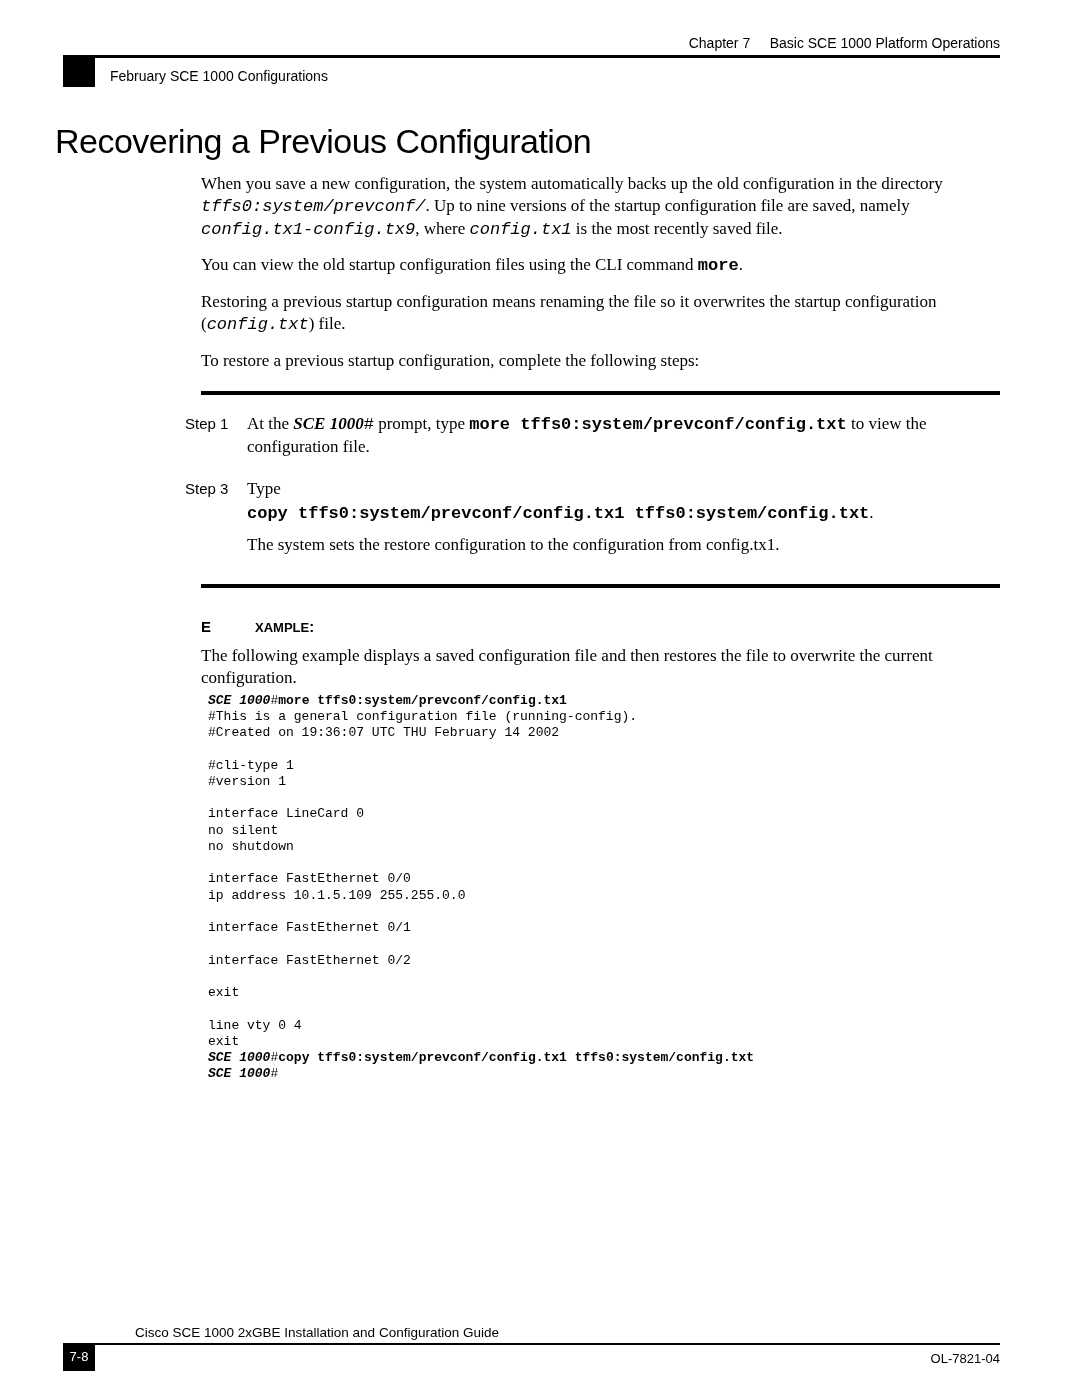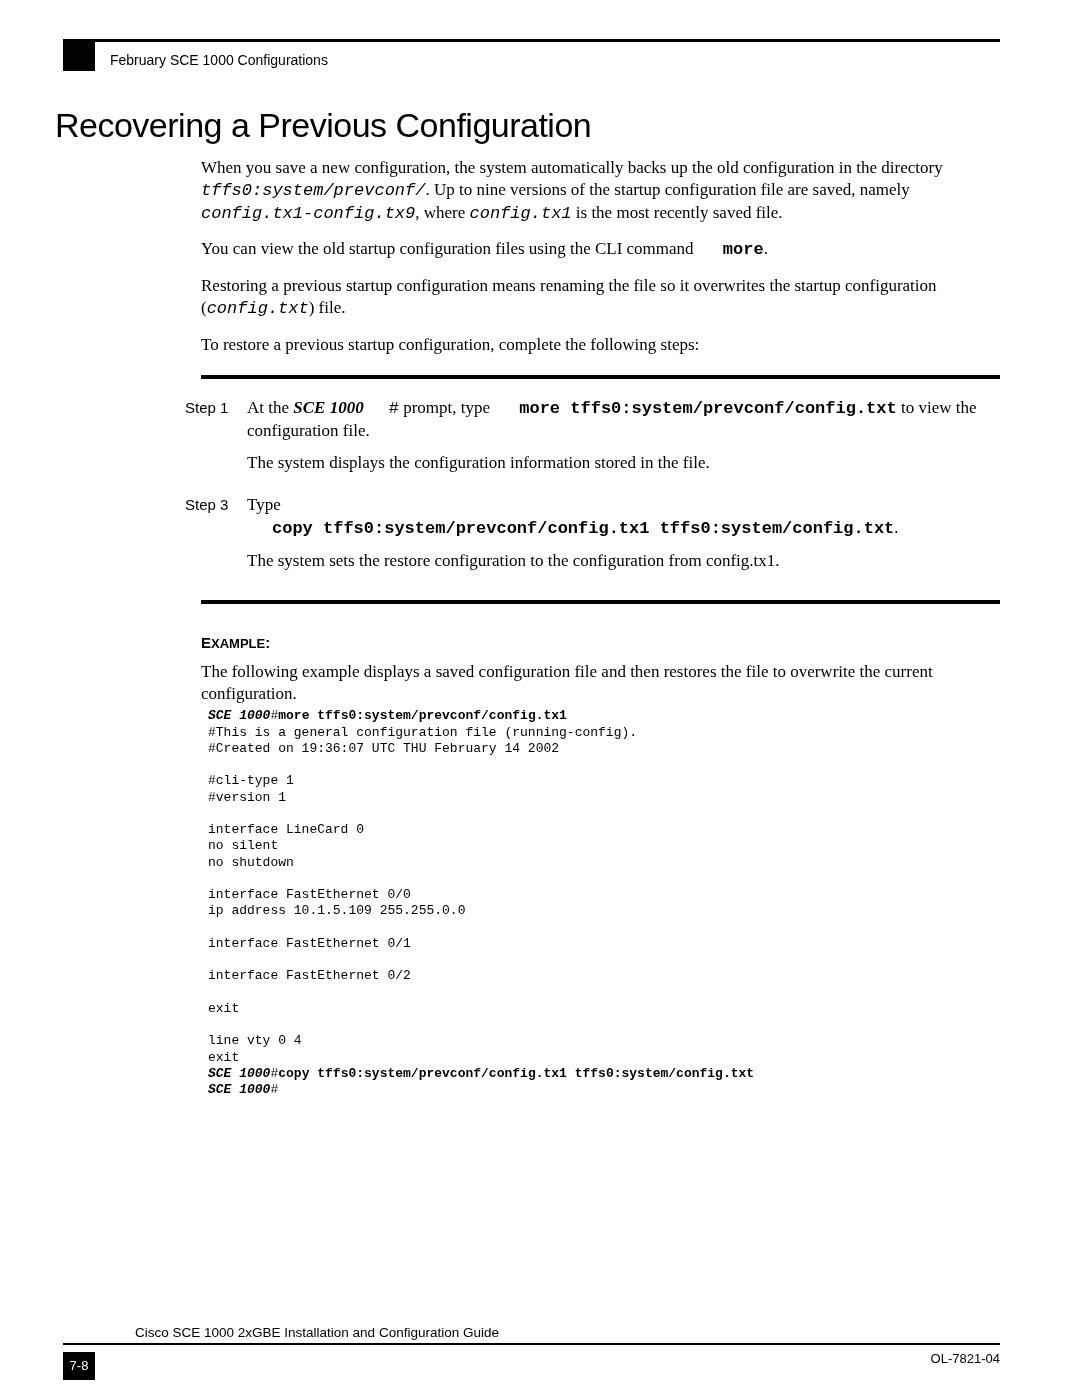--- a/index.html
+++ b/index.html
@@ -53,21 +53,20 @@
   .body-col {
     margin-left: 146px;
     font-size: 17px;
     line-height: 1.28;
   }
   .body-col p {
     margin: 0 0 14px 0;
   }
   .mono {
     font-family: "Courier New", Courier, monospace;
-    margin-left: 25px;
   }
   .mono-i {
     font-family: "Courier New", Courier, monospace;
     font-style: italic;
   }
   .bold { font-weight: bold; }
   .ital { font-style: italic; }
   .thick-rule {
     border-top: 4px solid #000;
     margin: 20px 0 18px 146px;
@@ -136,35 +135,37 @@
     width: 32px;
     height: 28px;
     background: #000;
     color: #fff;
     font-family: Arial, Helvetica, sans-serif;
     font-size: 13px;
     text-align: center;
     line-height: 28px;
     top: -2px;
     left: 0;
-    margin-top: 9px;
   }
   .footer-right {
     position: absolute;
     right: 0;
     top: 6px;
     font-family: Arial, Helvetica, sans-serif;
     font-size: 13px;
   }
 </style>
 </head>
 <body>
 
 <div class="page">
 
+  <div class="header-line">
+    <span>Chapter 7</span>&nbsp;&nbsp;&nbsp;&nbsp;&nbsp;<span>Basic SCE 1000 Platform Operations</span>
+  </div>
   <div class="header-rule">
     <div class="black-box"></div>
   </div>
   <div class="subhead">February SCE 1000 Configurations</div>
 
   <h1>Recovering a Previous Configuration</h1>
 
   <div class="body-col">
     <p>
       <span>When you save a new configuration, the system automatically backs up the old configuration in the directory </span><span class="mono-i">tffs0:system/prevconf/</span><span>. Up to nine versions of the startup configuration file are saved, namely </span><span class="mono-i">config.tx1-config.tx9</span><span>, where </span><span class="mono-i">config.tx1</span><span> is the most recently saved file.</span>
@@ -180,38 +181,37 @@
 
   <div class="thick-rule"></div>
 
   <div class="steps">
     <div class="step">
       <div class="step-label">Step 1</div>
       <div class="step-body">
         <p>
           <span>At the </span><span class="bold ital">SCE 1000</span><span class="mono">#</span><span> prompt, type </span><span class="mono bold">more tffs0:system/prevconf/config.txt</span><span> to view the configuration file.</span>
         </p>
-        <p>The system displays the configuration information stored in the file.</p>
       </div>
     </div>
 
 
     <div class="step">
       <div class="step-label">Step 3</div>
       <div class="step-body">
         <p style="margin-bottom:2px;">Type</p>
         <p style="margin-bottom:10px;"><span class="mono bold">copy tffs0:system/prevconf/config.tx1 tffs0:system/config.txt</span><span>.</span></p>
         <p>The system sets the restore configuration to the configuration from config.tx1.</p>
       </div>
     </div>
   </div>
 
   <div class="thick-rule2"></div>
 
-  <div class="example-label">E<span style="font-size:13px;">XAMPLE</span>:</div>
+  <div class="example-label">E<span style="font-size:13px;margin-left:44px;">XAMPLE</span>:</div>
 
   <div class="body-col">
     <p style="margin-bottom:4px;">The following example displays a saved configuration file and then restores the file to overwrite the current configuration.</p>
   </div>
 
   <div class="code-block"><span class="bold ital">SCE 1000</span><span>#</span><span class="bold">more tffs0:system/prevconf/config.tx1</span>
 <span>#This is a general configuration file (running-config).</span>
 <span>#Created on 19:36:07 UTC THU February 14 2002</span>
 
 <span>#cli-type 1</span>

